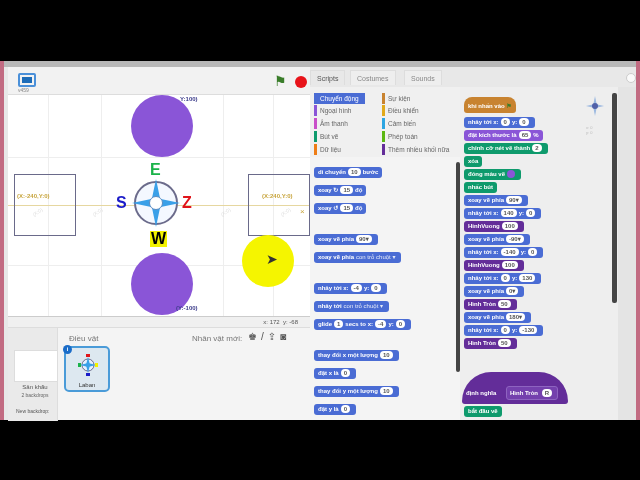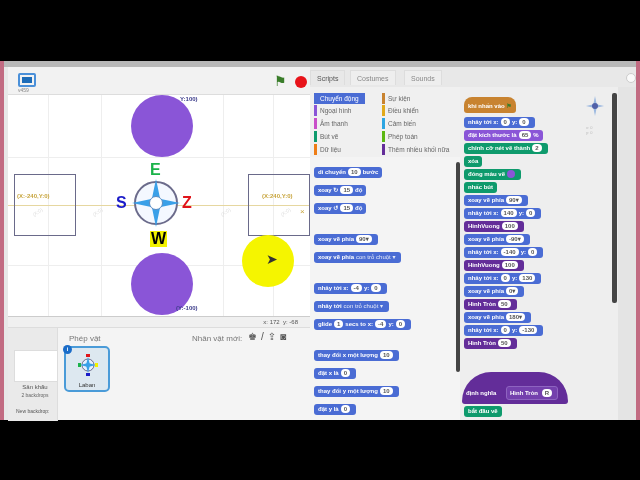--- a/index.html
+++ b/index.html
@@ -148,21 +148,21 @@
       <span>-68</span>
     </div>
 
     <div class="sprites">
       <div class="stage-thumb-col">
         <div class="stage-thumb"></div>
         <div class="stage-label">Sân khấu</div>
         <div class="stage-sub">2 backdrops</div>
         <div class="newbd">New backdrop:</div>
       </div>
-      <div class="sprites-title">Phép vật</div>
+      <div class="sprites-title">Điều vật</div>
       <div class="newsprite">Nhân vật mới:</div>
       <div class="ns-icons">
         <span>♚</span><span>/</span><span>⇪</span><span>◙</span>
       </div>
       <div class="sprite-tile">
         <div class="sprite-info">i</div>
         <svg class="sprite-mini" viewBox="0 0 20 22">
           <circle cx="10" cy="11" r="6" fill="#e6f0ff" stroke="#6b6b8b"></circle>
           <polygon points="10,3 12,11 10,19 8,11" fill="#3aa0e8"></polygon>
           <polygon points="2,11 10,9 18,11 10,13" fill="#3aa0e8"></polygon>

